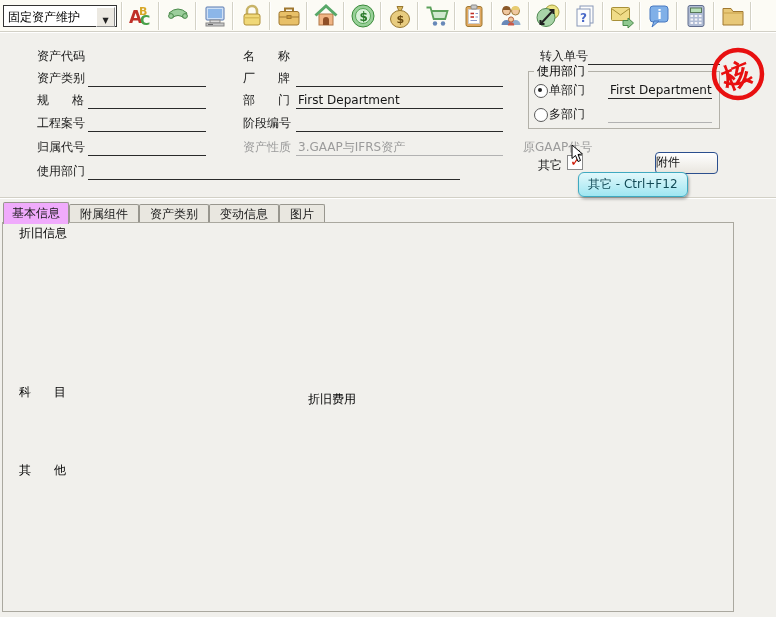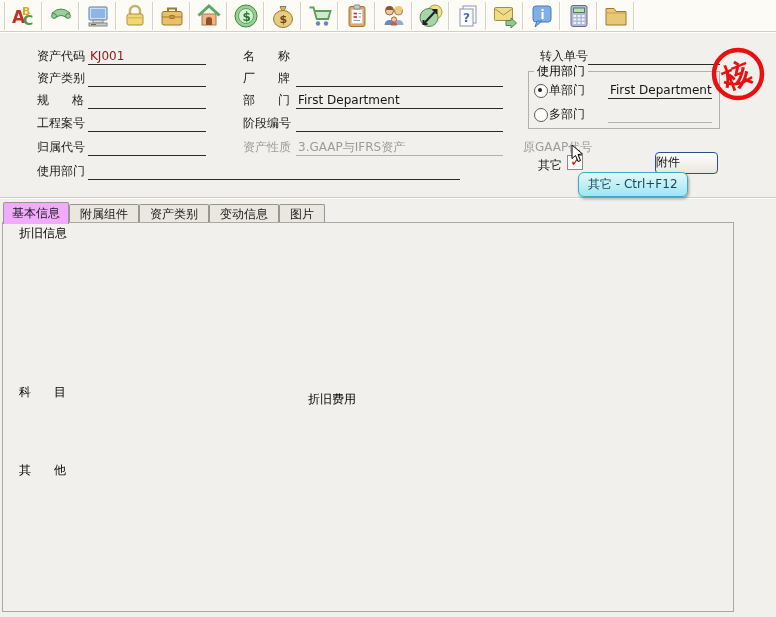--- a/index.html
+++ b/index.html
@@ -59,20 +59,24 @@
   svg{display:block;}
   .abs{position:absolute;}
   .z5{z-index:5;}
 </style>
 </head>
 <body>
 
 <div class="screen">
 
   <div class="toolbar">
+    <div class="combo">
+      <span>固定资产维护</span>
+      <span class="combo-btn"></span>
+    </div>
     <div class="tsep"></div>
 
     <span class="ticon">
         <svg width="26" height="26" viewBox="0 0 26 26">
           <text x="1" y="20" font-size="17" font-weight="bold" fill="#c03028">A</text>
           <text x="11" y="12" font-size="11" font-weight="bold" fill="#d8a828">B</text>
           <text x="12" y="22" font-size="14" font-weight="bold" fill="#48a048">C</text>
         </svg>
       </span>
     <div class="tsep"></div>
@@ -226,21 +230,20 @@
         <svg width="26" height="26" viewBox="0 0 26 26">
           <path d="M3 5.5 h8 l2 3 h10 v13.5 H3 Z" fill="#e8c878" stroke="#a07830"></path>
           <path d="M3 10 h20" stroke="#c8a048"></path>
         </svg>
       </span>
     <div class="tsep"></div>
   </div>
   <div class="hline" style="top:31px"></div>
 
   <div class="lbl" style="left:37px;top:48px">资产代码</div>
-  <div class="u maroon" style="left:88px;top:48px;width:118px">KJ001</div>
   <div class="lbl" style="left:243px;top:48px">名      称</div>
   <div class="lbl" style="left:540px;top:48px">转入单号</div>
   <div class="u" style="left:585px;top:48px;width:135px"></div>
 
   <div class="lbl" style="left:37px;top:70px">资产类别</div>
   <div class="u" style="left:88px;top:70px;width:118px"></div>
   <div class="lbl" style="left:243px;top:70px">厂      牌</div>
   <div class="u" style="left:296px;top:70px;width:207px"></div>
 
   <div class="lbl" style="left:37px;top:92px">规      格</div>

